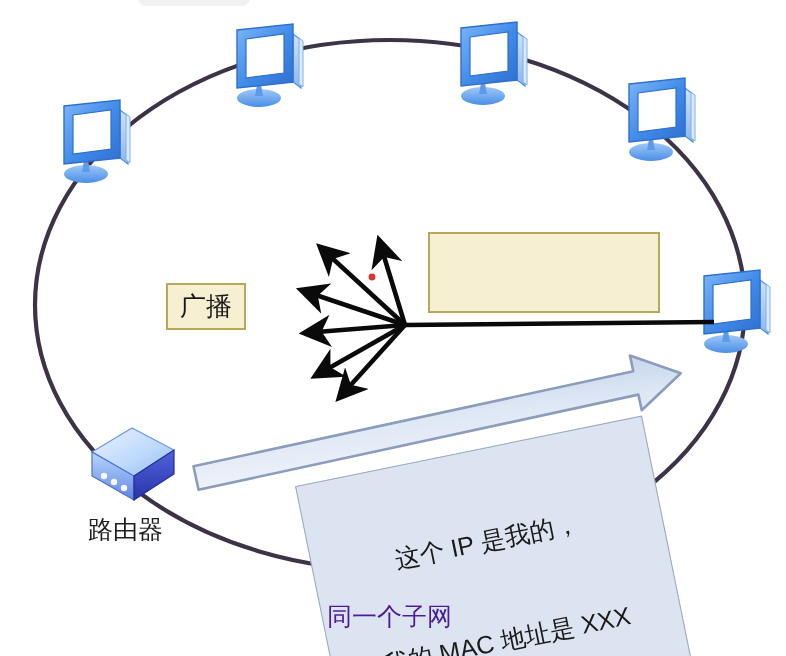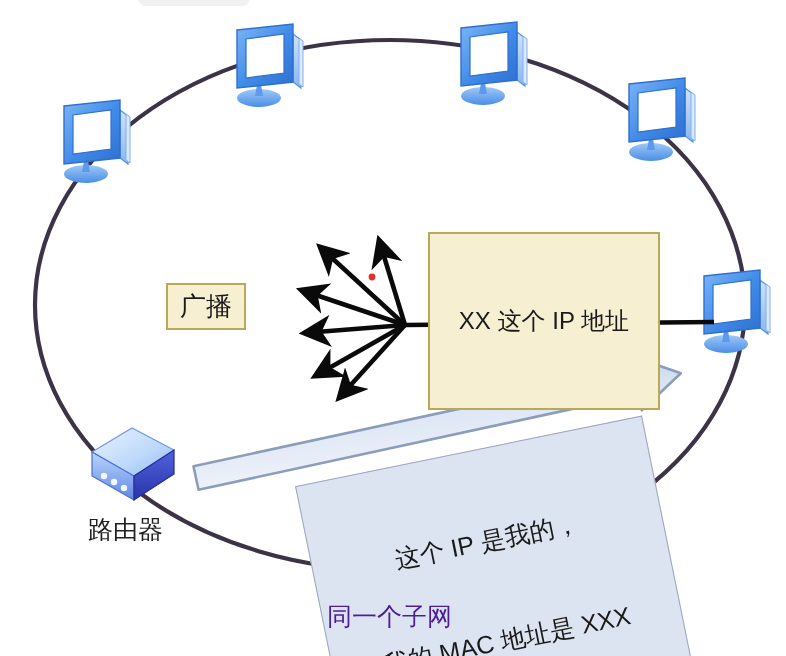--- a/index.html
+++ b/index.html
@@ -168,21 +168,20 @@
     </g>
 
     <circle cx="372" cy="277" r="3.4" fill="#e03030"></circle>
 
     <line x1="405" y1="325" x2="714" y2="322" stroke="#0a0a0a" stroke-width="4.4" stroke-linecap="butt"></line>
   </svg>
 
   <div class="overlay-text callout-cream small" style="left:166px; top:283px;">广播</div>
 
   <div class="overlay-text callout-cream" style="left:428px; top:232px; width:232px;">
-    <div>XX 这个 IP 地址</div>
   </div>
 
   <div class="overlay-text callout-blue" style="left:320px; top:448px; width:354px; transform: rotate(-11.5deg);">
     <div>这个 IP 是我的，</div>
     <div>我的 MAC 地址是 XXX</div>
   </div>
 
   <div class="plain-label" style="left:88px; top:513px;text-align:center;">路由器</div>
 
   <div class="caption" style="left:327px; top:600px;">同一个子网</div>

